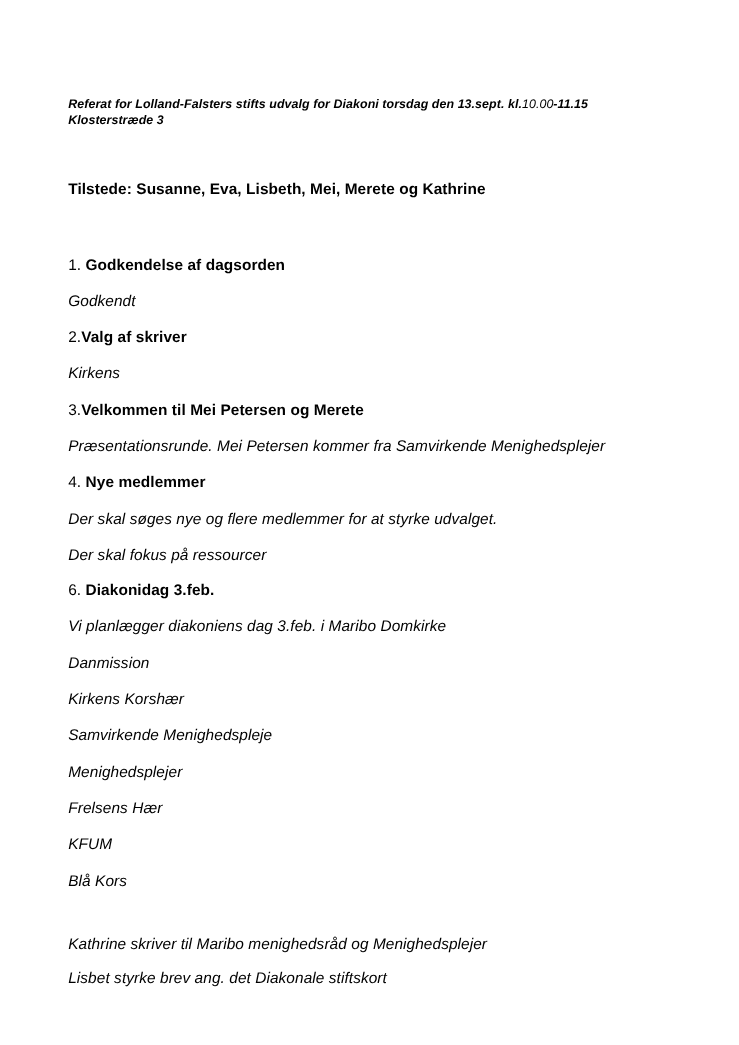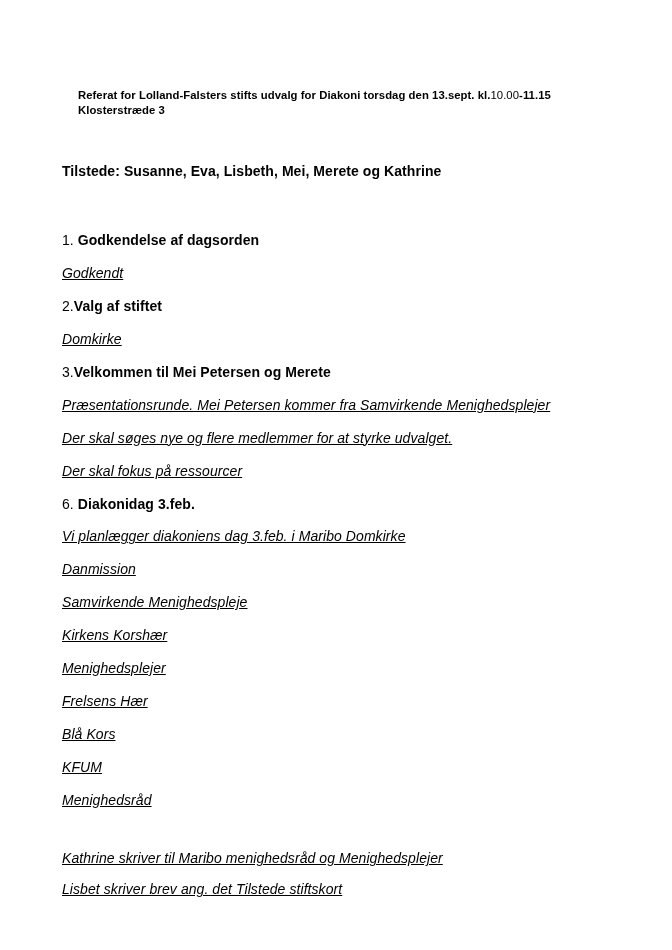--- a/index.html
+++ b/index.html
@@ -35,30 +35,30 @@
     white-space: pre-wrap;
   }
 
   .line.heading {
     font-weight: bold;
   }
 
   .line.italic {
     font-style: italic;
     font-weight: normal;
-    text-decoration: underline;
   }
 
   
   .doc-title {
     font-size: 11.3px;
     font-weight: bold;
     line-height: 1.35;
-    margin: 0 0 0 16px;
+    margin: 0 0 0 0;
     letter-spacing: 0.005em;
+    font-style: italic;
   }
 
   
   .num-light {
     font-weight: normal;
   }
 
   
   .gap-title-attend { height: 43px; }
   .gap-attend-body  { height: 37px; }
@@ -81,44 +81,44 @@
 
   <div class="gap-title-attend"></div>
 
   <p class="line heading">Tilstede: Susanne, Eva, Lisbeth, Mei, Merete og Kathrine</p>
 
   <div class="gap-attend-body"></div>
 
   <p class="line heading"><span class="num-light">1. </span><span>Godkendelse af dagsorden</span></p>
   <p class="line italic">Godkendt</p>
 
-  <p class="line heading"><span class="num-light">2.</span><span>Valg af stiftet</span></p>
-  <p class="line italic">Domkirke</p>
+  <p class="line heading"><span class="num-light">2.</span><span>Valg af skriver</span></p>
+  <p class="line italic">Kirkens</p>
 
   <p class="line heading"><span class="num-light">3.</span><span>Velkommen til Mei Petersen og Merete</span></p>
   <p class="line italic">Præsentationsrunde. Mei Petersen kommer fra Samvirkende Menighedsplejer</p>
 
+  <p class="line heading"><span class="num-light">4. </span><span>Nye medlemmer</span></p>
   <p class="line italic">Der skal søges nye og flere medlemmer for at styrke udvalget.</p>
 
   <p class="line italic">Der skal fokus på ressourcer</p>
 
   <p class="line heading"><span class="num-light">6. </span><span>Diakonidag 3.feb.</span></p>
   <p class="line italic">Vi planlægger diakoniens dag 3.feb. i Maribo Domkirke</p>
 
   <div>
     <p class="line italic org-line">Danmission</p>
+    <p class="line italic org-line">Kirkens Korshær</p>
     <p class="line italic org-line">Samvirkende Menighedspleje</p>
-    <p class="line italic org-line">Kirkens Korshær</p>
     <p class="line italic org-line">Menighedsplejer</p>
     <p class="line italic org-line">Frelsens Hær</p>
+    <p class="line italic org-line">KFUM</p>
     <p class="line italic org-line">Blå Kors</p>
-    <p class="line italic org-line">KFUM</p>
-    <p class="line italic org-line">Menighedsråd</p>
   </div>
 
   <div class="gap-before-close"></div>
 
   <div>
     <p class="line italic close-line">Kathrine skriver til Maribo menighedsråd og Menighedsplejer</p>
-    <p class="line italic close-line">Lisbet skriver brev ang. det Tilstede stiftskort</p>
+    <p class="line italic close-line">Lisbet styrke brev ang. det Diakonale stiftskort</p>
   </div>
 
 </div>
 
 </body></html>

